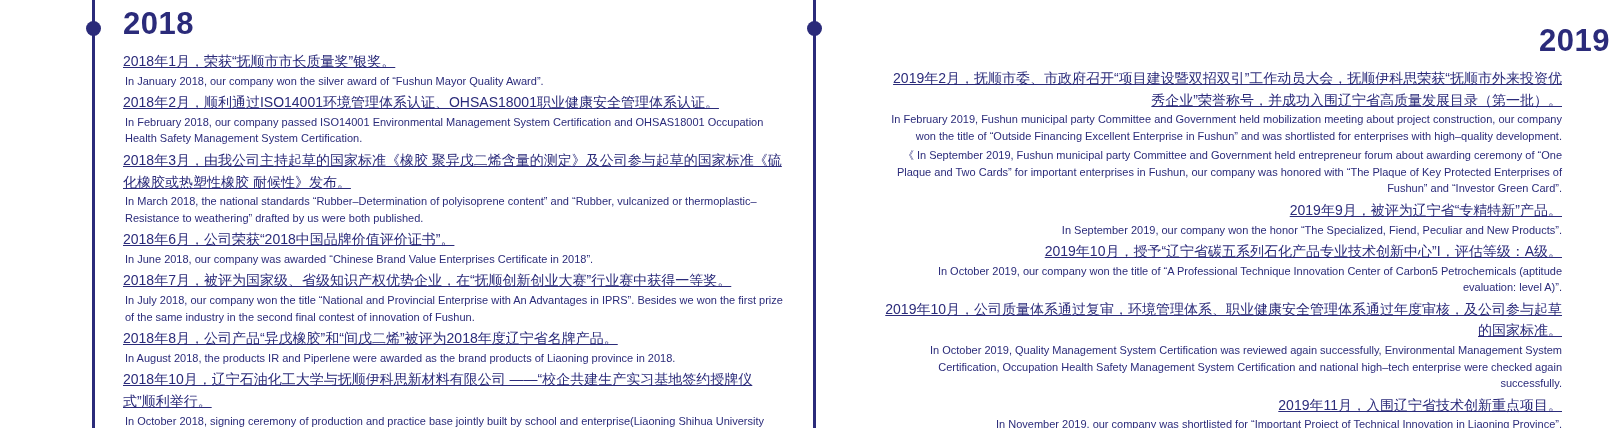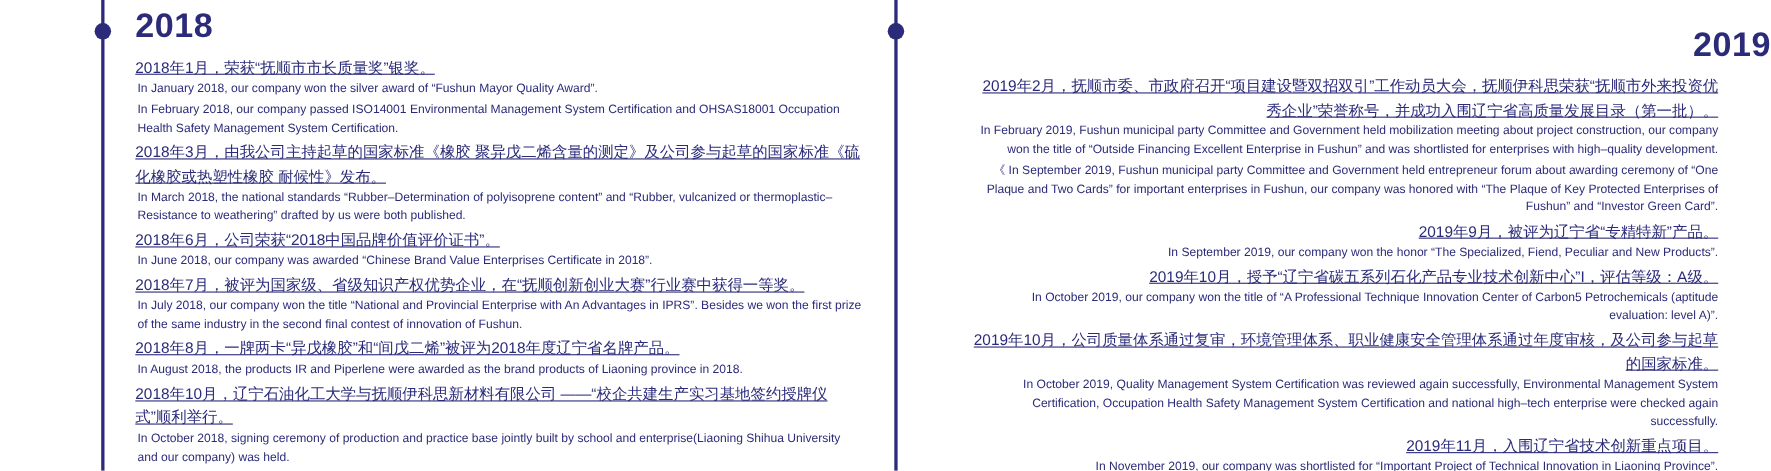--- a/index.html
+++ b/index.html
@@ -101,36 +101,37 @@
   <div class="axis-dot right-dot"></div>
 
   <div class="column left">
     <div class="year">2018</div>
     <div class="entries">
       <div class="entry">
         <p class="cn">2018年1月，荣获“抚顺市市长质量奖”银奖。</p>
         <p class="en">In January 2018, our company won the silver award of “Fushun Mayor Quality Award”.</p>
       </div>
       <div class="entry">
+        <p class="cn">2018年2月，顺利通过ISO14001环境管理体系认证、OHSAS18001职业健康安全管理体系认证。</p>
         <p class="en">In February 2018, our company passed ISO14001 Environmental Management System Certification and OHSAS18001 Occupation Health Safety Management System Certification.</p>
       </div>
       <div class="entry">
         <p class="cn">2018年3月，由我公司主持起草的国家标准《橡胶 聚异戊二烯含量的测定》及公司参与起草的国家标准《硫化橡胶或热塑性橡胶 耐候性》发布。</p>
         <p class="en">In March 2018, the national standards “Rubber–Determination of polyisoprene content” and “Rubber, vulcanized or thermoplastic–Resistance to weathering” drafted by us were both published.</p>
       </div>
       <div class="entry">
         <p class="cn">2018年6月，公司荣获“2018中国品牌价值评价证书”。</p>
         <p class="en">In June 2018, our company was awarded “Chinese Brand Value Enterprises Certificate in 2018”.</p>
       </div>
       <div class="entry">
         <p class="cn">2018年7月，被评为国家级、省级知识产权优势企业，在“抚顺创新创业大赛”行业赛中获得一等奖。</p>
         <p class="en">In July 2018, our company won the title “National and Provincial Enterprise with An Advantages in IPRS”. Besides we won the first prize of the same industry in the second final contest of innovation of Fushun.</p>
       </div>
       <div class="entry">
-        <p class="cn">2018年8月，一牌两卡“异戊橡胶”和“间戊二烯”被评为2018年度辽宁省名牌产品。</p>
+        <p class="cn">2018年8月，公司产品“异戊橡胶”和“间戊二烯”被评为2018年度辽宁省名牌产品。</p>
         <p class="en">In August 2018, the products IR and Piperlene were awarded as the brand products of Liaoning province in 2018.</p>
       </div>
       <div class="entry">
         <p class="cn">2018年10月，辽宁石油化工大学与抚顺伊科思新材料有限公司 ——“校企共建生产实习基地签约授牌仪式”顺利举行。</p>
         <p class="en">In October 2018, signing ceremony of production and practice base jointly built by school and enterprise(Liaoning Shihua University and our company) was held.</p>
       </div>
       <div class="entry">
         <p class="cn">2018年12月，获得“先进基层党组织”、“辽宁省工人先锋号”荣誉称号。</p>
 
       </div>

